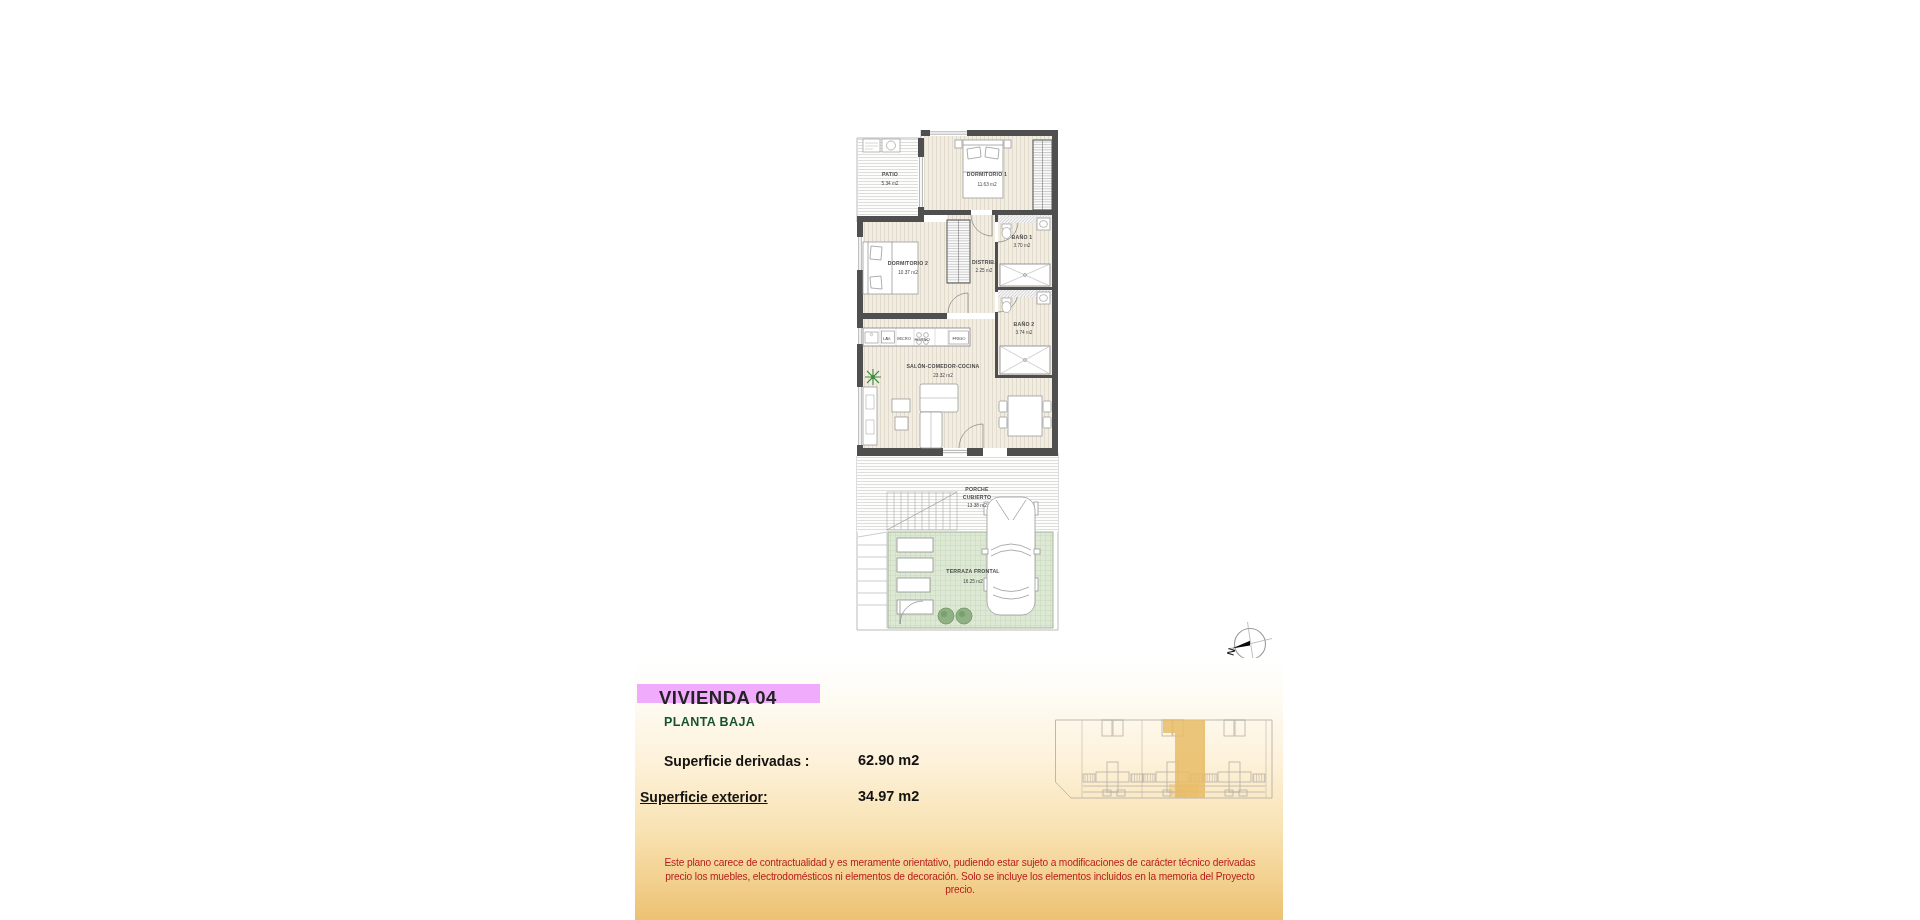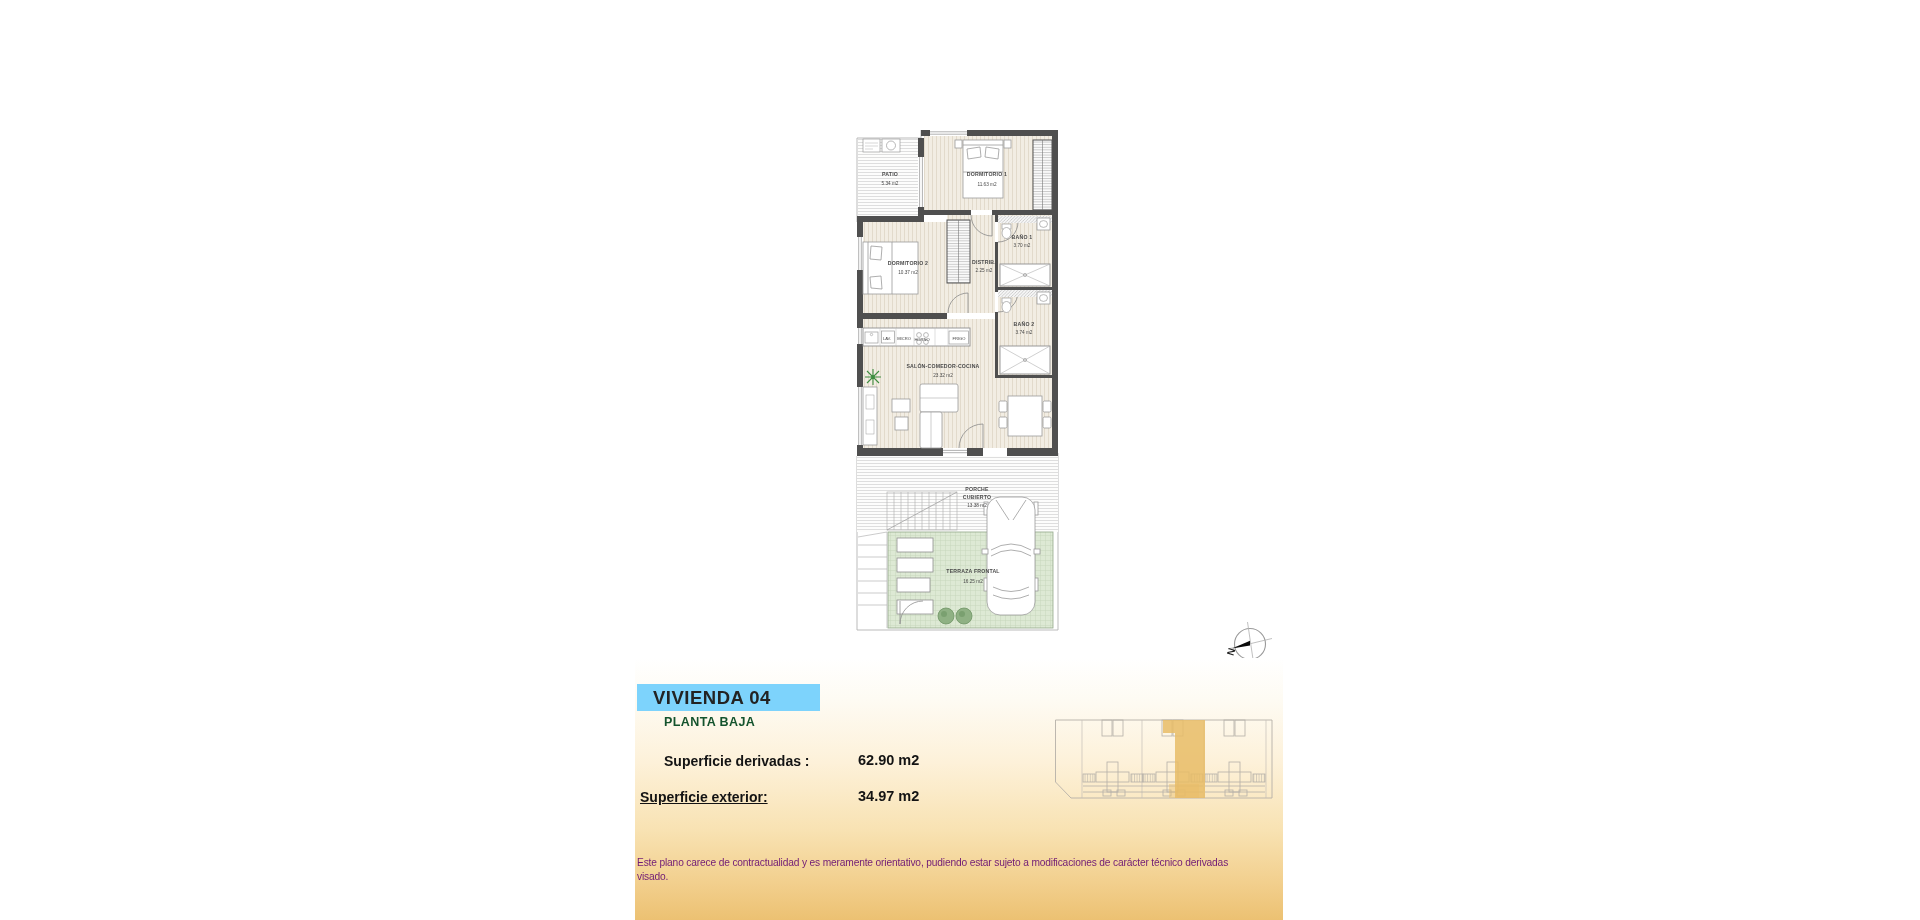--- a/index.html
+++ b/index.html
@@ -3,30 +3,30 @@
 <meta charset="utf-8">
 <style>
   html,body{margin:0;padding:0;width:1920px;height:920px;background:#ffffff;overflow:hidden;
     font-family:"Liberation Sans",sans-serif;}
   .abs{position:absolute;}
   #stage{position:relative;width:1920px;height:920px;background:#fff;}
 
   
   #panel{left:635px;top:658px;width:648px;height:262px;
     background:linear-gradient(180deg,#ffffff 0%,#fefbf3 16%,#fdf1d9 40%,#f8e2b2 66%,#f2cf8d 86%,#ecc172 100%);}
-  #banner{left:637px;top:684px;width:183px;height:27px;background:#7dd3fc;
-    color:#232323;font-size:18.5px;font-weight:700;letter-spacing:.5px;line-height:27px;padding-left:16px;box-sizing:border-box;}
+  #banner{left:637px;top:684px;width:183px;height:19px;background:#f0abfc;
+    color:#232323;font-size:18.5px;font-weight:700;letter-spacing:.5px;line-height:27px;padding-left:22px;box-sizing:border-box;}
   #floor-label{left:664px;top:715px;font-size:12.5px;font-weight:700;letter-spacing:.4px;color:#14532d;}
   .sup-label{font-size:14px;font-weight:600;color:#131313;}
   .sup-value{font-size:14.5px;font-weight:700;color:#131313;margin-left:28px;}
   #row-built-label{left:664px;top:753px;}
   #row-built-value{left:830px;top:752px;}
   #row-ext-label{left:640px;top:789px;text-decoration:underline;}
   #row-ext-value{left:830px;top:788px;}
-  #disclaimer{left:637px;top:856px;width:646px;color:#701a75;}
+  #disclaimer{left:637px;top:856px;width:646px;color:#b91c1c;text-align:center;}
   #disclaimer .dl{font-size:10.2px;line-height:13.6px;font-weight:500;letter-spacing:-0.15px;white-space:nowrap;}
   #scale-label{left:1196px;top:677px;width:90px;font-size:12.5px;font-weight:600;color:#111;}
 
   
   .rl{font-size:5.2px;font-weight:600;fill:#4a4a4a;text-anchor:middle;letter-spacing:.2px;}
   .ra{font-size:4.7px;font-weight:400;fill:#4a4a4a;text-anchor:middle;}
   .kl{font-size:4.1px;font-weight:400;fill:#3f3f3f;text-anchor:middle;}
   svg{display:block;}
 </style>
 </head>
@@ -273,21 +273,22 @@
 
   <div class="abs" id="panel"></div>
   <div class="abs" id="banner">VIVIENDA 04</div>
   <div class="abs" id="floor-label">PLANTA BAJA</div>
   <div class="abs sup-label" id="row-built-label">Superficie derivadas :</div>
   <div class="abs sup-value" id="row-built-value">62.90 m2</div>
   <div class="abs sup-label" id="row-ext-label">Superficie exterior:</div>
   <div class="abs sup-value" id="row-ext-value">34.97 m2</div>
   <div class="abs" id="disclaimer">
     <div class="dl">Este plano carece de contractualidad y es meramente orientativo, pudiendo estar sujeto a modificaciones de carácter técnico derivadas</div>
-    <div class="dl">visado.</div>
+    <div class="dl">precio los muebles, electrodomésticos ni elementos de decoración. Solo se incluye los elementos incluidos en la memoria del Proyecto</div>
+    <div class="dl">precio.</div>
   </div>
 
   <div class="abs" style="left:1053px;top:716px;width:222px;height:84px;">
     <svg viewBox="0 0 222 84" width="222" height="84">
       <defs>
         <pattern id="vhatch" width="2.6" height="8" patternUnits="userSpaceOnUse">
           <path d="M0.5,0 V8" stroke="#b5b0a8" stroke-width="0.6"></path>
         </pattern>
         <g id="unitplan" stroke="#b5b0a8" stroke-width="0.8" fill="none">
           <rect x="20" y="4" width="10" height="16"></rect>

